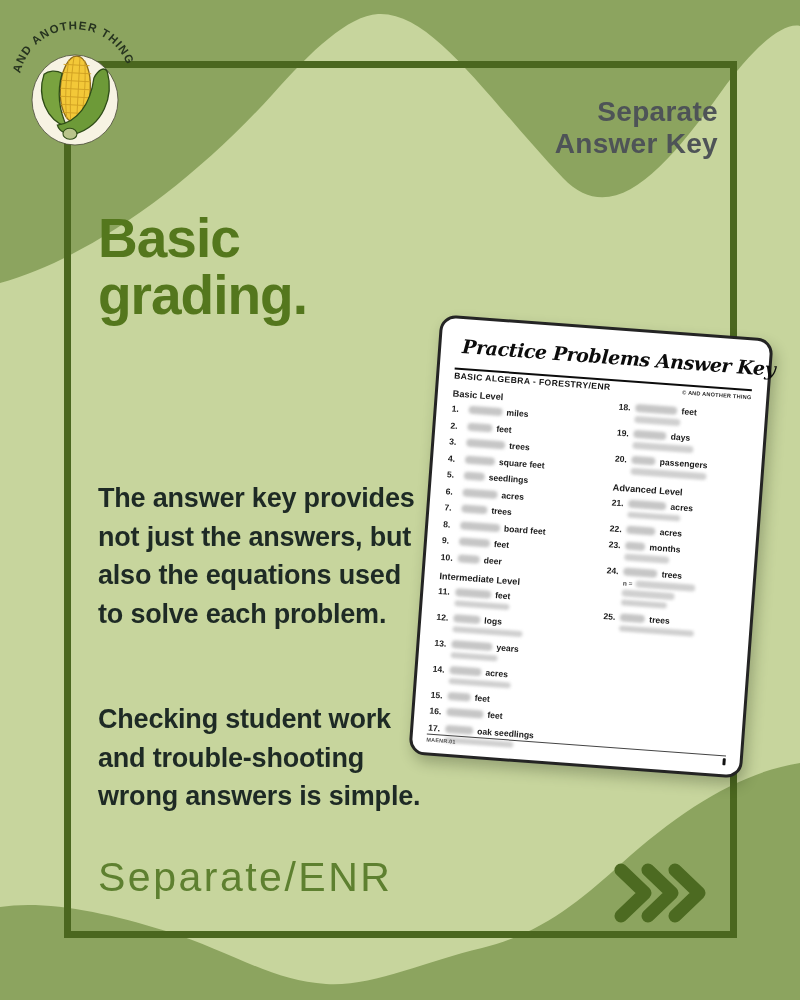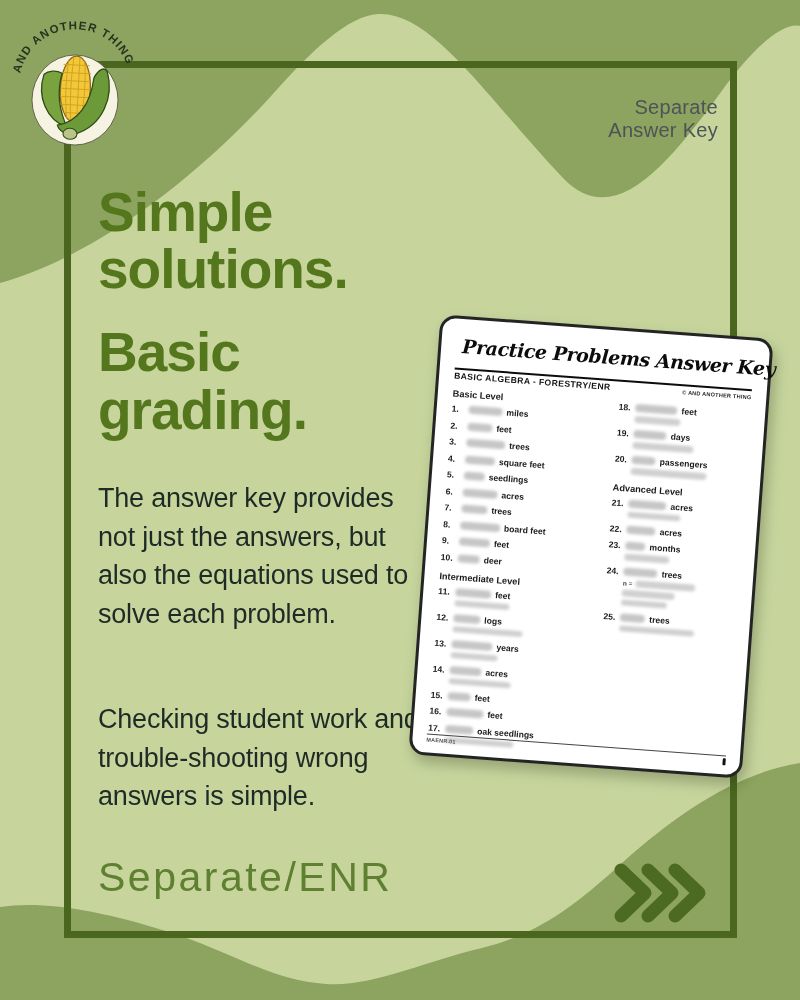--- a/index.html
+++ b/index.html
@@ -9,28 +9,28 @@
 
   
   .frame{position:absolute;left:64px;top:61px;width:673px;height:877px;
     border:7px solid #4b671f;box-sizing:border-box;}
 
   
   .logo{position:absolute;left:12px;top:5px;width:126px;height:146px;}
 
   
   .tag{position:absolute;right:82px;top:96px;text-align:right;color:#4e5357;
-    font-weight:400;font-size:20px;line-height:1.16;letter-spacing:.3px;}
+    font-weight:700;font-size:28px;line-height:1.16;letter-spacing:.3px;}
 
   
   .headline{position:absolute;left:98px;top:184px;width:345px;color:#54771d;
     font-size:55px;font-weight:700;line-height:1.04;letter-spacing:-1px;}
   .headline .h2{margin-top:26px;}
   .para{position:absolute;left:98px;width:327px;font-size:27px;line-height:1.43;
-    color:#1e2a25;letter-spacing:-.2px;}
+    color:#1e2a25;letter-spacing:-.2px;font-weight:bold;}
   .para.p1{top:479px;}
   .para.p2{top:700px;}
   .category{position:absolute;left:98px;top:854px;font-size:41px;color:#5e8030;
     letter-spacing:2.5px;font-weight:400;}
 
   .chevrons{position:absolute;left:612px;top:862px;}
 
   
   .card{position:absolute;left:424px;top:326px;width:334px;height:441px;
     transform:rotate(4.2deg);background:#ffffff;border:3px solid #242424;
@@ -94,21 +94,20 @@
       </g>
     </g>
   </svg>
 
   <div class="tag">
     <div>Separate</div>
     <div>Answer Key</div>
   </div>
 
   <div class="headline">
-    <div class="h1">Simple solutions.</div>
     <div class="h2">Basic grading.</div>
   </div>
 
   <div class="para p1">The answer key provides not just the answers, but also the equations used to solve each problem.</div>
   <div class="para p2">Checking student work and trouble-shooting wrong answers is simple.</div>
 
   <div class="category">Separate/ENR</div>
 
   <svg class="chevrons" width="106" height="62" viewBox="0 0 106 62">
     <g stroke="#4c6a21" stroke-width="13" fill="none" stroke-linecap="round" stroke-linejoin="round">

